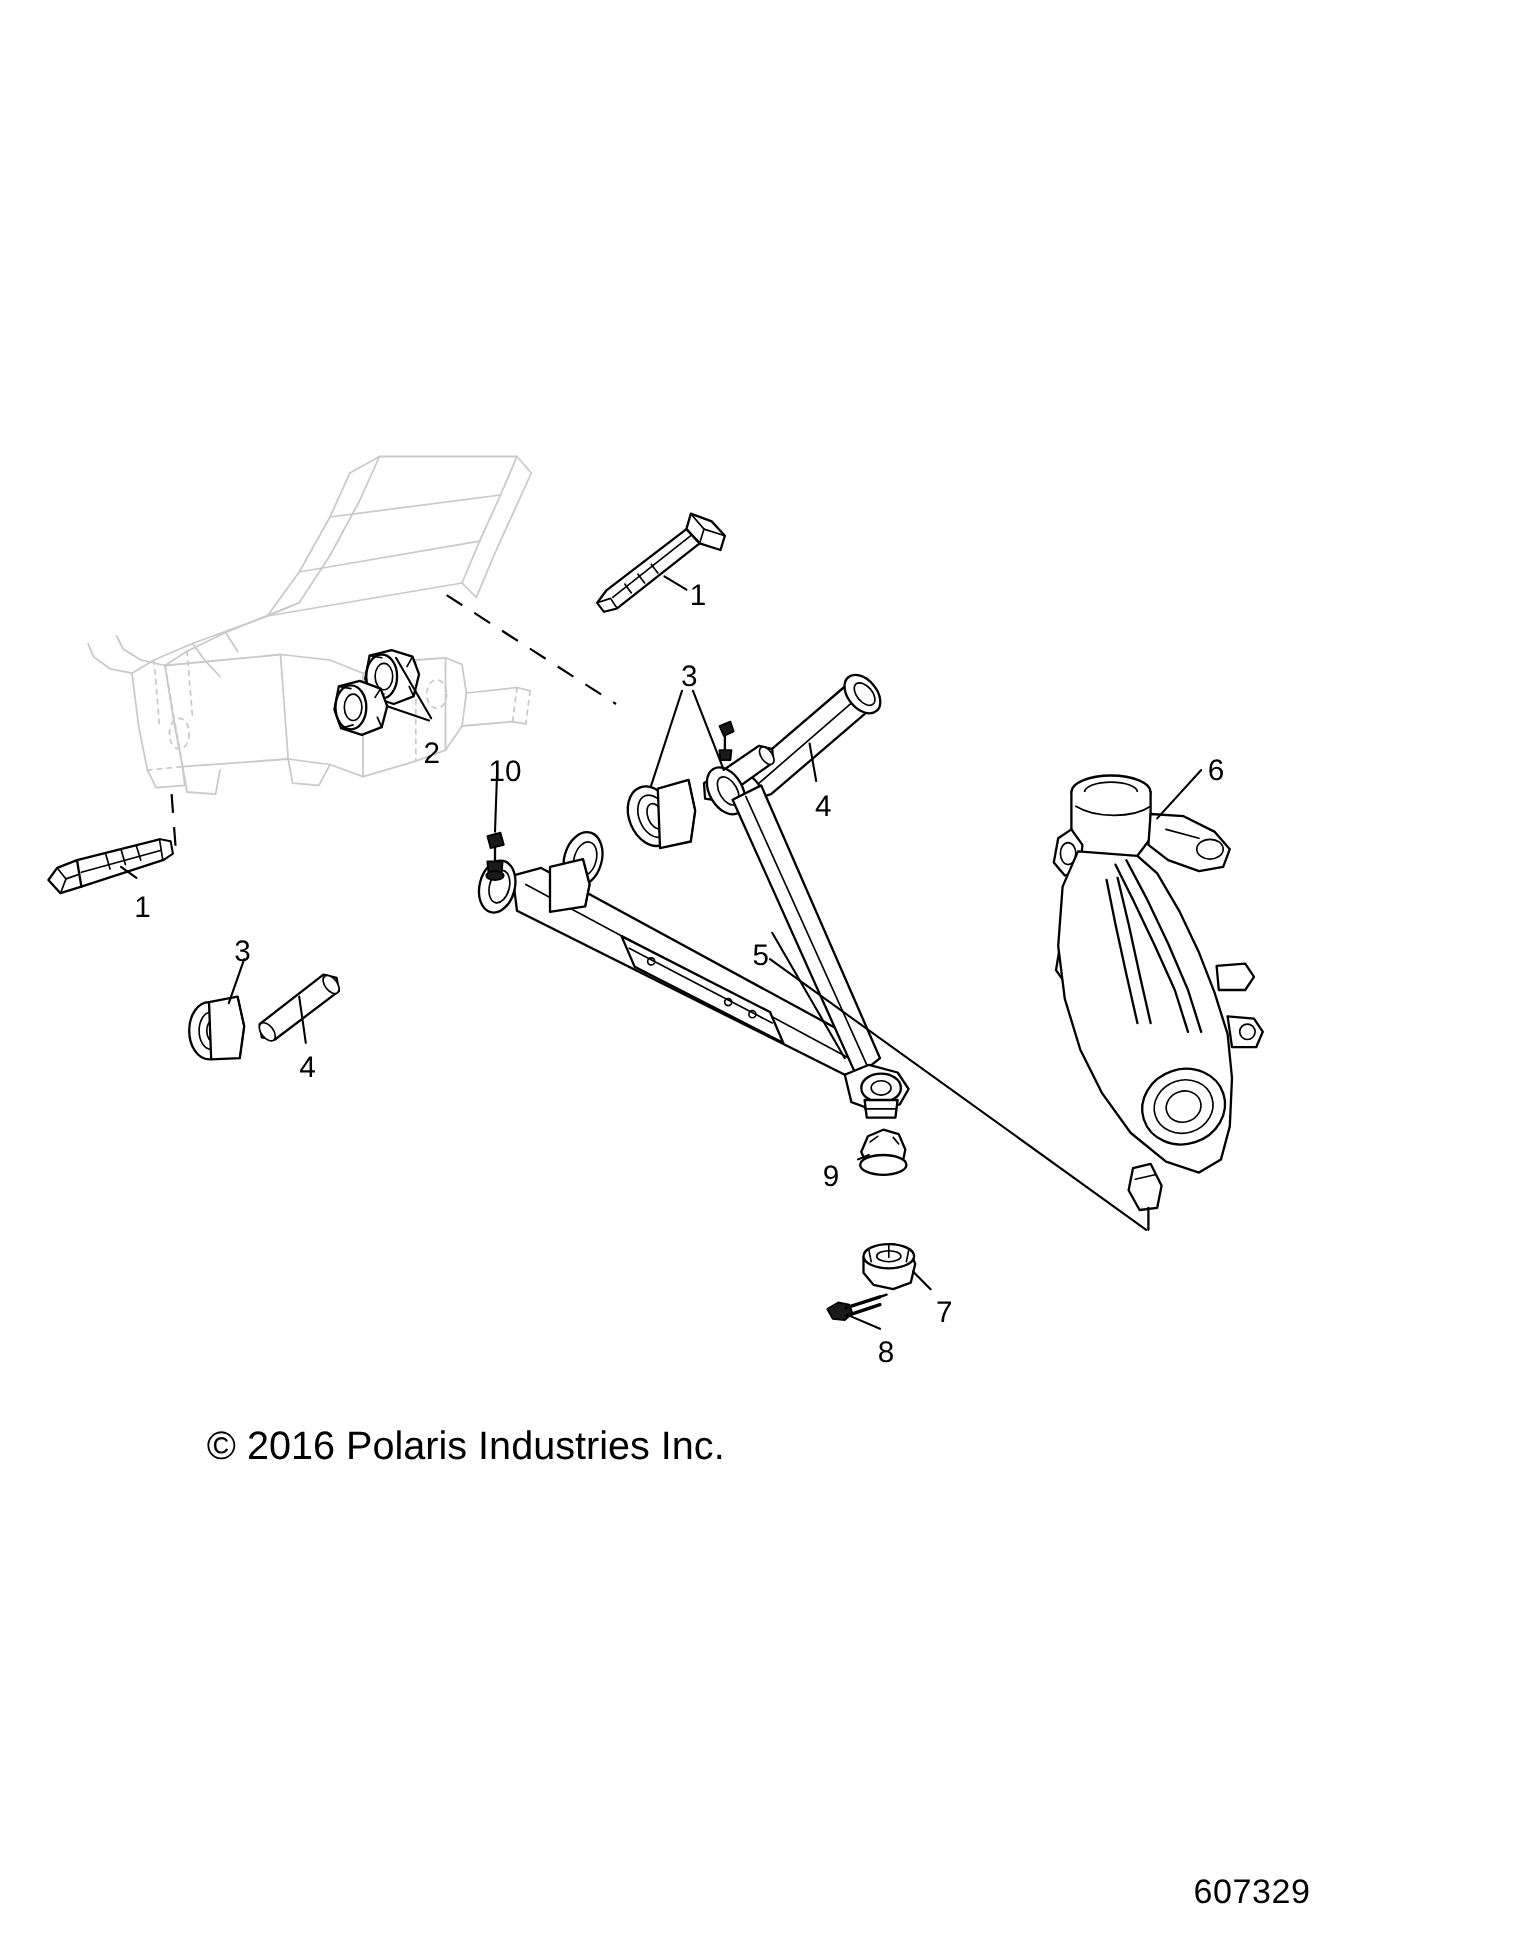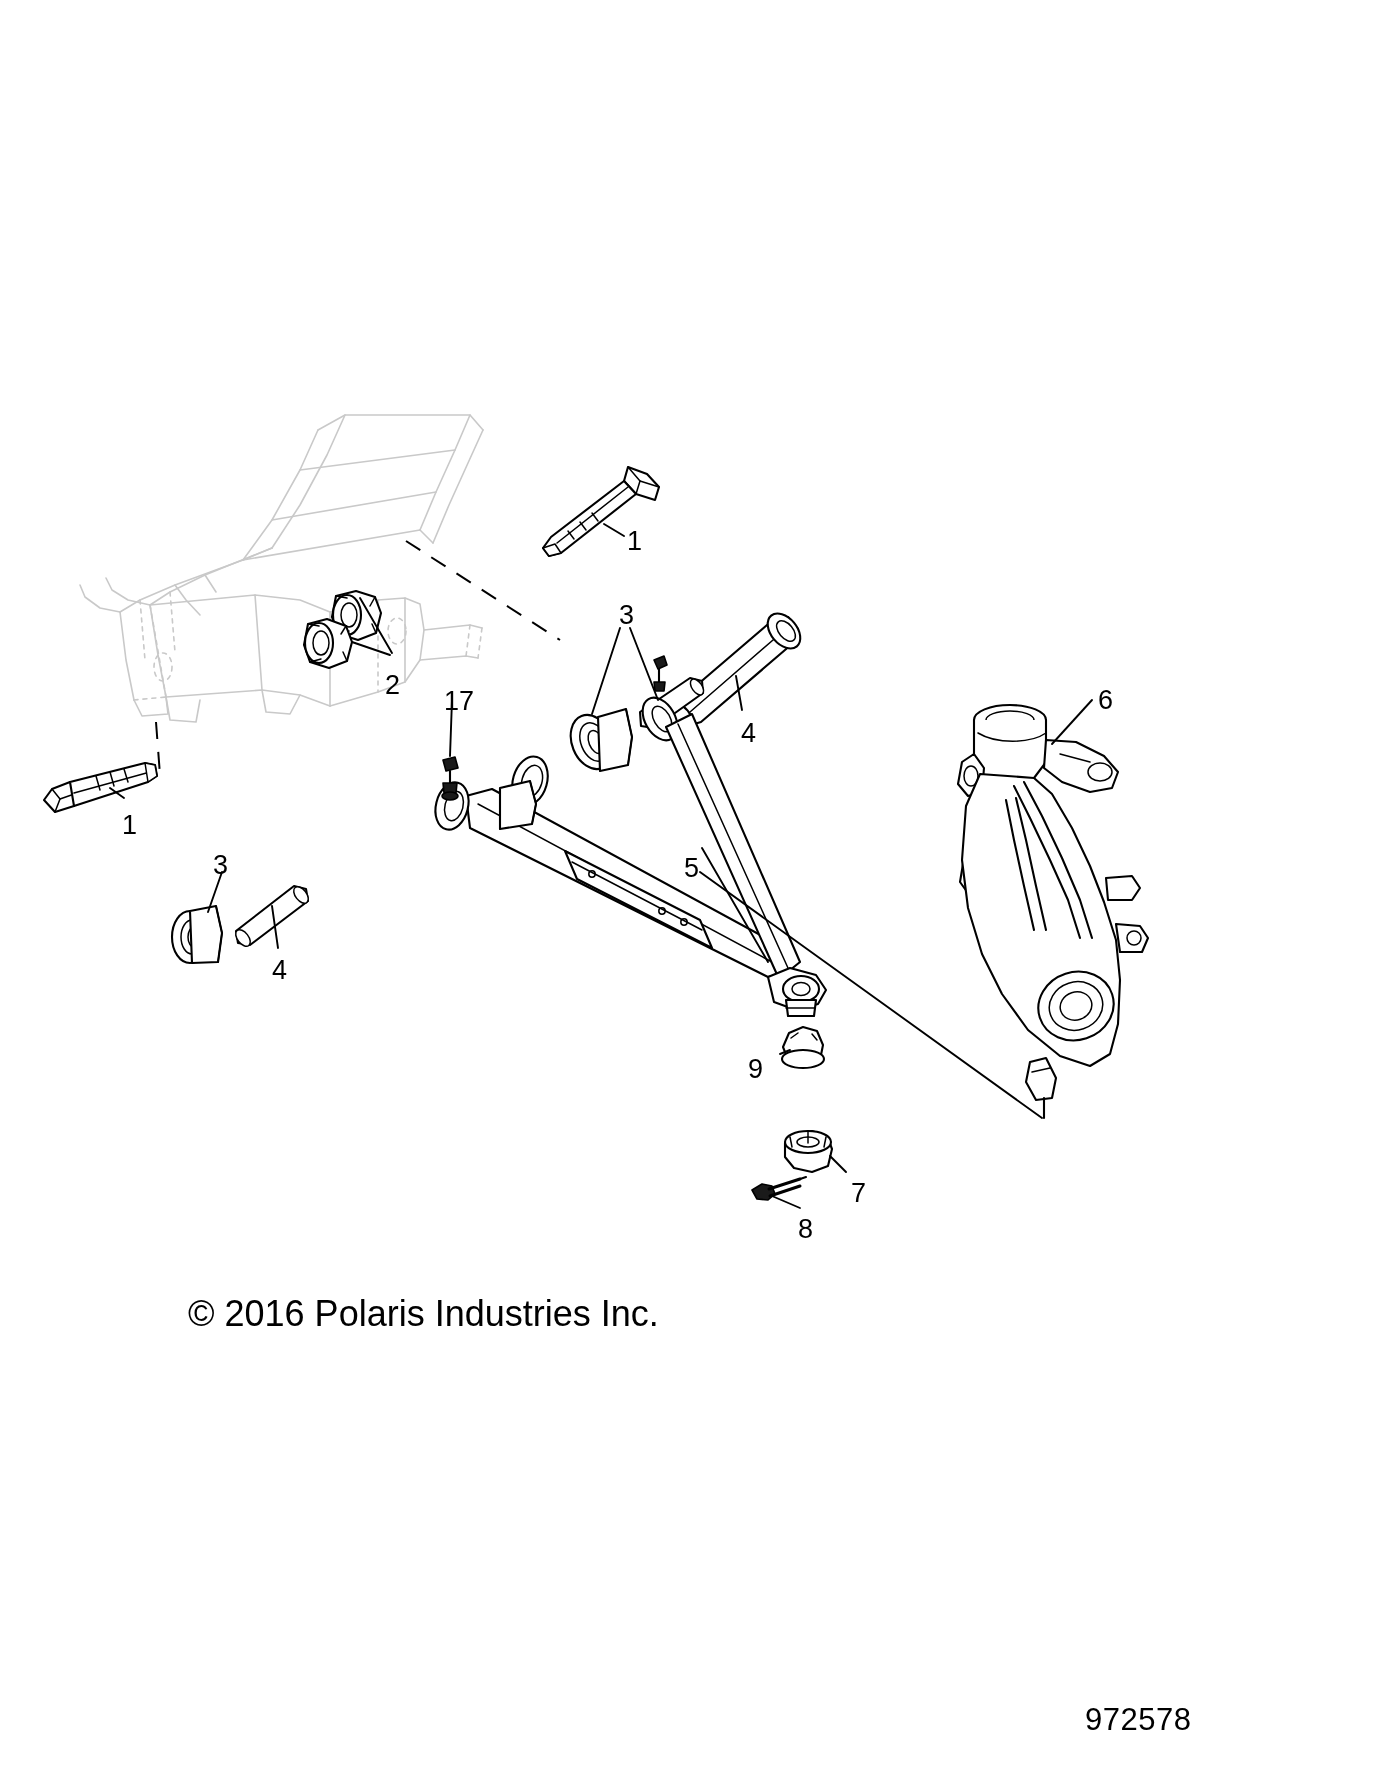--- a/index.html
+++ b/index.html
@@ -329,19 +329,19 @@
   <span class="callout" style="left:385px;top:672px;">2</span>
   <span class="callout" style="left:619px;top:602px;">3</span>
   <span class="callout" style="left:213px;top:852px;">3</span>
   <span class="callout" style="left:741px;top:720px;">4</span>
   <span class="callout" style="left:272px;top:957px;">4</span>
   <span class="callout" style="left:684px;top:855px;">5</span>
   <span class="callout" style="left:1098px;top:687px;">6</span>
   <span class="callout" style="left:851px;top:1180px;">7</span>
   <span class="callout" style="left:798px;top:1216px;">8</span>
   <span class="callout" style="left:748px;top:1056px;">9</span>
-  <span class="callout" style="left:444px;top:688px;">17</span>
+  <span class="callout" style="left:444px;top:688px;">10</span>
 
   <div id="copyright">© 2016 Polaris Industries Inc.</div>
 
-  <div id="partnum">972578</div>
+  <div id="partnum">607329</div>
 
 </div>
 
 </body></html>

